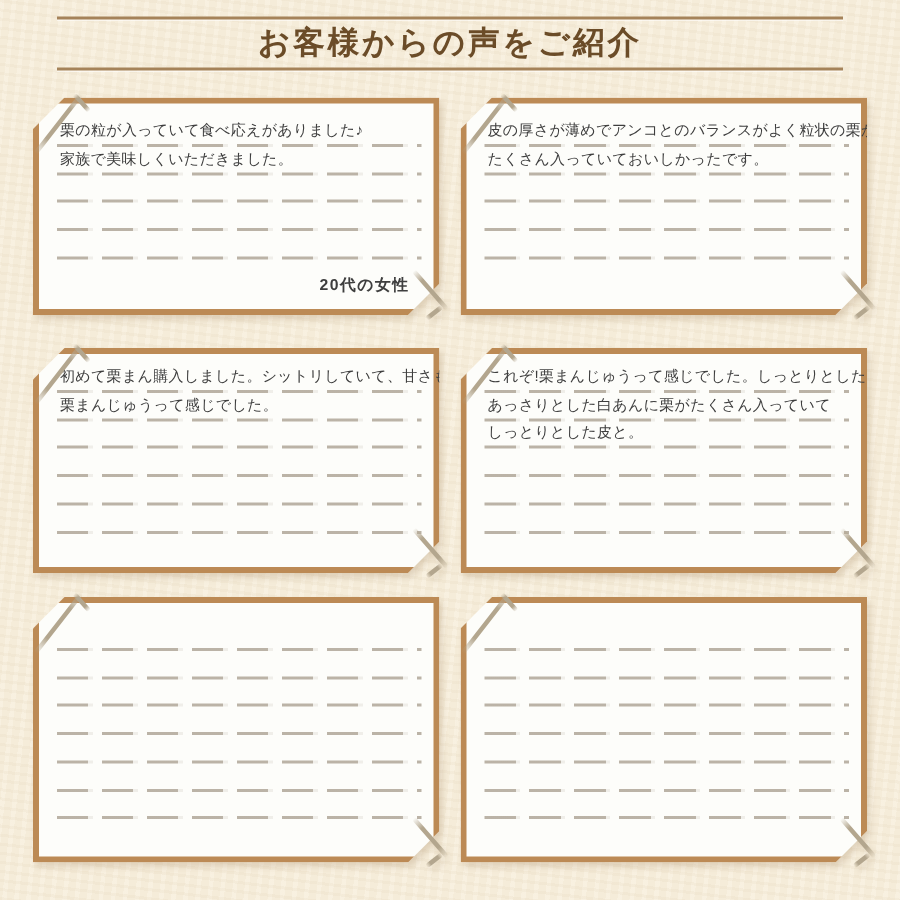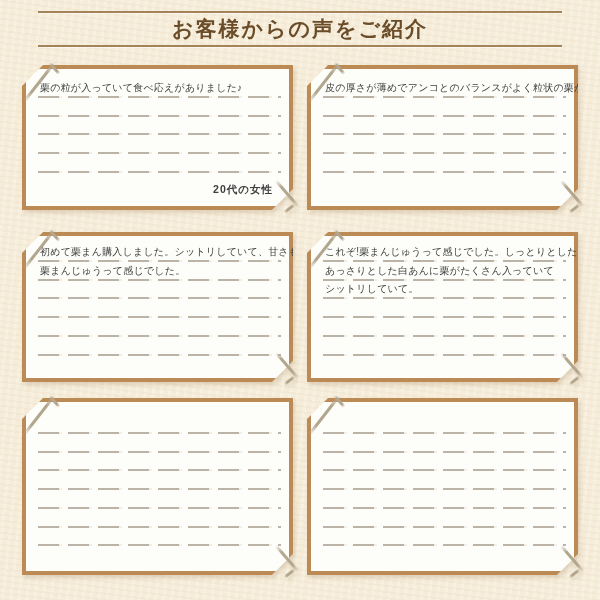--- a/index.html
+++ b/index.html
@@ -79,20 +79,21 @@
       <div class="card-inner">
         <div class="rules">
             <div class="rule-line" style="top: 27px;"></div>
             <div class="rule-line" style="top: 45.7px;"></div>
             <div class="rule-line" style="top: 64.4px;"></div>
             <div class="rule-line" style="top: 83.1px;"></div>
             <div class="rule-line" style="top: 101.8px;"></div>
           </div>
         <div class="card-text" style="top: 10px;">
             <div class="t-line">栗の粒が入っていて食べ応えがありました♪</div>
+            <div class="t-line">家族で美味しくいただきました。</div>
           </div>
         <div class="signature">20代の女性</div>
       </div>
       <span class="fold fold-tl">
           <i class="f-long"></i>
           <i class="f-short"></i>
         </span>
       <span class="fold fold-br">
           <i class="f-long"></i>
           <i class="f-short"></i>
@@ -102,20 +103,21 @@
       <div class="card-inner">
         <div class="rules">
             <div class="rule-line" style="top: 27px;"></div>
             <div class="rule-line" style="top: 45.7px;"></div>
             <div class="rule-line" style="top: 64.4px;"></div>
             <div class="rule-line" style="top: 83.1px;"></div>
             <div class="rule-line" style="top: 101.8px;"></div>
           </div>
         <div class="card-text" style="top: 10px;">
             <div class="t-line">皮の厚さが薄めでアンコとのバランスがよく粒状の栗が</div>
+            <div class="t-line">たくさん入っていておいしかったです。</div>
           </div>
 
       </div>
       <span class="fold fold-tl">
           <i class="f-long"></i>
           <i class="f-short"></i>
         </span>
       <span class="fold fold-br">
           <i class="f-long"></i>
           <i class="f-short"></i>
@@ -152,21 +154,21 @@
             <div class="rule-line" style="top: 24px;"></div>
             <div class="rule-line" style="top: 42.7px;"></div>
             <div class="rule-line" style="top: 61.4px;"></div>
             <div class="rule-line" style="top: 80.1px;"></div>
             <div class="rule-line" style="top: 98.8px;"></div>
             <div class="rule-line" style="top: 117.5px;"></div>
           </div>
         <div class="card-text" style="top: 7px;">
             <div class="t-line">これぞ!栗まんじゅうって感じでした。しっとりとした皮と、</div>
             <div class="t-line">あっさりとした白あんに栗がたくさん入っていて</div>
-            <div class="t-line">シットリしていて。</div>
+            <div class="t-line">しっとりとした皮と。</div>
           </div>
 
       </div>
       <span class="fold fold-tl">
           <i class="f-long"></i>
           <i class="f-short"></i>
         </span>
       <span class="fold fold-br">
           <i class="f-long"></i>
           <i class="f-short"></i>

